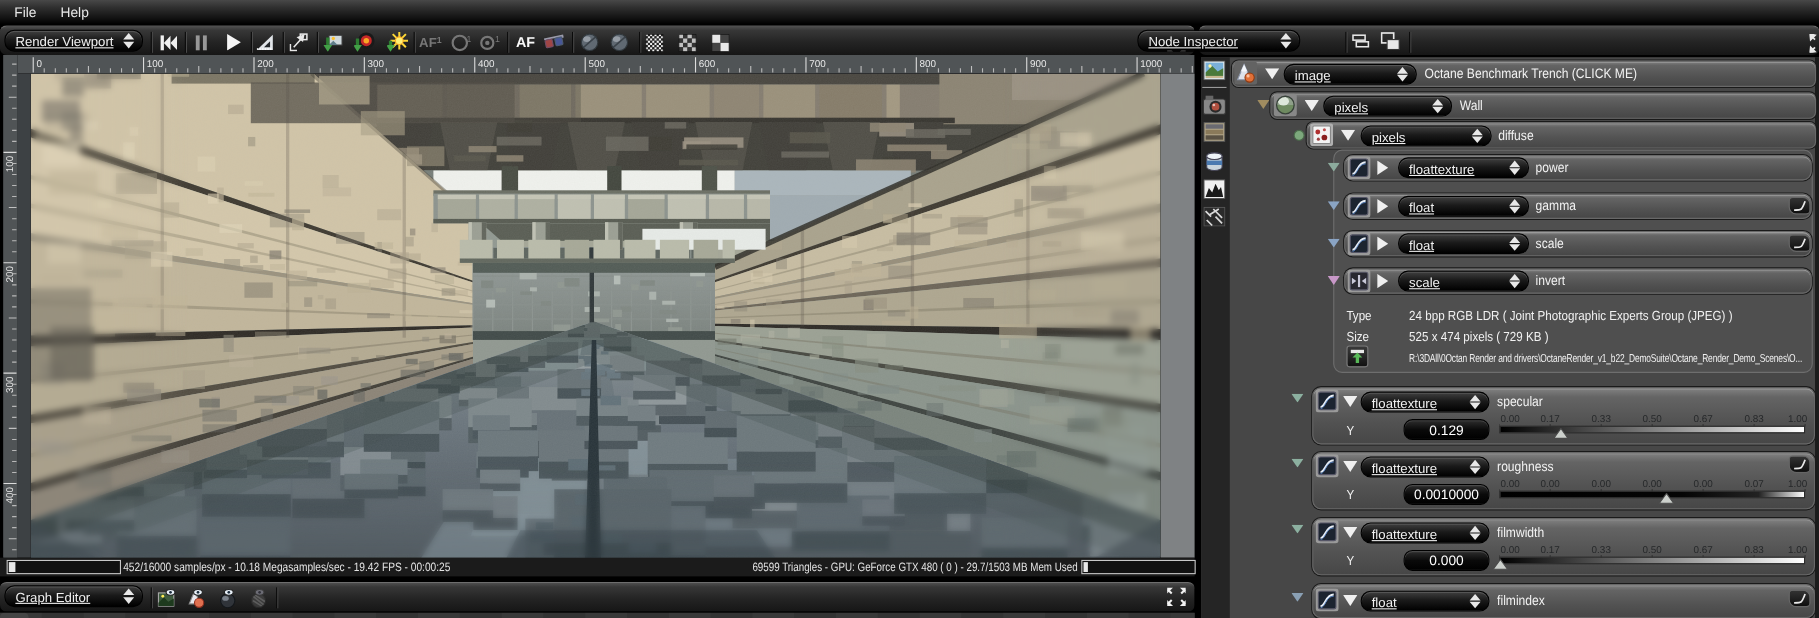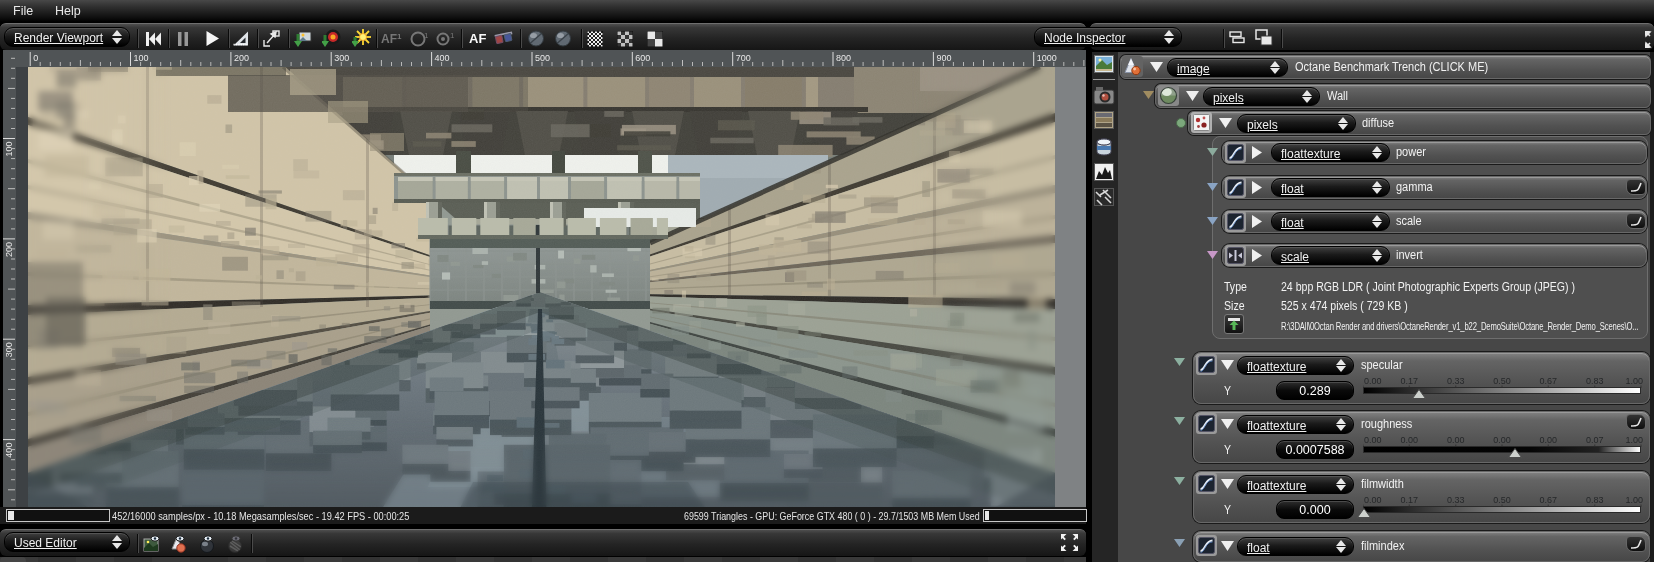--- a/index.html
+++ b/index.html
@@ -2208,21 +2208,21 @@
   <div style="left:1px;top:1px;width:6px;height:9px;background:#e8e8e8"></div>
     </div>
 <div style="left:112px;top:510px;font-size:11px;color:#e4e4e4;white-space:nowrap;transform:scaleX(0.84);transform-origin:left center">452/16000 samples/px - 10.18 Megasamples/sec - 19.42 FPS - 00:00:25</div>
 <div style="left:684px;top:510px;font-size:11px;color:#e4e4e4;white-space:nowrap;transform:scaleX(0.81);transform-origin:left center">69599 Triangles - GPU: GeForce GTX 480 ( 0 ) - 29.7/1503 MB Mem Used</div>
 <div style="left:983px;top:509px;width:104px;height:13px;border:1px solid #c8c8c8;background:#111">
   <div style="left:1px;top:1px;width:4px;height:9px;background:#e8e8e8"></div>
     </div>
 
 <div class="bar" style="left:0;top:529px;width:1086px"></div>
 <div class="dd" style="left:4px;top:532px;width:126px;height:20px">
-      <span class="ddt">Used Editor</span>
+      <span class="ddt">Graph Editor</span>
       <span class="spin">
         <i class="up"></i>
         <i class="dn"></i>
       </span>
     </div>
 <div class="tsep" style="left:137px;top:534px"></div>
 <div class="tsep" style="left:251px;top:534px"></div>
 <svg style="position:absolute;left:143px;top:535px" width="17" height="17" viewBox="0 0 17 17">
       <rect x="1" y="4" width="14" height="12" fill="#3e5a3e" stroke="#aaa"></rect>
       <polygon points="1,13 6,8 10,12 15,9 15,16 1,16" fill="#1e3a1e"></polygon>
@@ -2508,21 +2508,21 @@
     </svg>
     <div class="dd" style="left:1237px;top:356px;width:117px;height:19px">
       <span class="ddt">floattexture</span>
       <span class="spin">
         <i class="up"></i>
         <i class="dn"></i>
       </span>
     </div>
     <div style="position:absolute;left:1361px;top:358px;font-size:12.5px;color:#f2f2f2;white-space:nowrap;transform:scaleX(0.88);transform-origin:left center;">specular</div>
     <div style="position:absolute;left:1224px;top:384px;font-size:12px;color:#f2f2f2;white-space:nowrap;transform:scaleX(0.88);transform-origin:left center;">Y</div>
-    <div class="val" style="left:1276px;top:381px;width:78px;height:19px;line-height:19px">0.289</div>
+    <div class="val" style="left:1276px;top:381px;width:78px;height:19px;line-height:19px">0.129</div>
     <svg style="position:absolute;left:1363px;top:376px" width="282" height="12" viewBox="0 0 282 12">
       <text x="1.0" y="8" font-size="9" fill="#26282a" text-anchor="start" font-family="Liberation Sans, sans-serif">0.00</text>
       <line x1="0.0" y1="9.5" x2="0.0" y2="12" stroke="#3a3a3a" stroke-width="1.2"></line>
       <text x="46.3" y="8" font-size="9" fill="#26282a" text-anchor="middle" font-family="Liberation Sans, sans-serif">0.17</text>
       <line x1="46.3" y1="9.5" x2="46.3" y2="12" stroke="#3a3a3a" stroke-width="1.2"></line>
       <text x="92.7" y="8" font-size="9" fill="#26282a" text-anchor="middle" font-family="Liberation Sans, sans-serif">0.33</text>
       <line x1="92.7" y1="9.5" x2="92.7" y2="12" stroke="#3a3a3a" stroke-width="1.2"></line>
       <text x="139.0" y="8" font-size="9" fill="#26282a" text-anchor="middle" font-family="Liberation Sans, sans-serif">0.50</text>
       <line x1="139.0" y1="9.5" x2="139.0" y2="12" stroke="#3a3a3a" stroke-width="1.2"></line>
       <text x="185.3" y="8" font-size="9" fill="#26282a" text-anchor="middle" font-family="Liberation Sans, sans-serif">0.67</text>
@@ -2555,21 +2555,21 @@
         <i class="up"></i>
         <i class="dn"></i>
       </span>
     </div>
     <div style="position:absolute;left:1361px;top:417px;font-size:12.5px;color:#f2f2f2;white-space:nowrap;transform:scaleX(0.88);transform-origin:left center;">roughness</div>
     <div style="position:absolute;left:1626px;top:414px;width:20px;height:16px;background:linear-gradient(180deg,#333,#0e0e0e);border:1px solid #666;border-radius:4px 7px 4px 7px;box-sizing:border-box"></div>
     <svg style="position:absolute;left:1630px;top:417px" width="12" height="10" viewBox="0 0 12 10">
       <path d="M1,9 C8,9 8,9 11,1" stroke="#e8e8e8" stroke-width="1.6" fill="none"></path>
     </svg>
     <div style="position:absolute;left:1224px;top:443px;font-size:12px;color:#f2f2f2;white-space:nowrap;transform:scaleX(0.88);transform-origin:left center;">Y</div>
-    <div class="val" style="left:1276px;top:440px;width:78px;height:19px;line-height:19px">0.0007588</div>
+    <div class="val" style="left:1276px;top:440px;width:78px;height:19px;line-height:19px">0.0010000</div>
     <svg style="position:absolute;left:1363px;top:435px" width="282" height="12" viewBox="0 0 282 12">
       <text x="1.0" y="8" font-size="9" fill="#26282a" text-anchor="start" font-family="Liberation Sans, sans-serif">0.00</text>
       <line x1="0.0" y1="9.5" x2="0.0" y2="12" stroke="#3a3a3a" stroke-width="1.2"></line>
       <text x="46.3" y="8" font-size="9" fill="#26282a" text-anchor="middle" font-family="Liberation Sans, sans-serif">0.00</text>
       <line x1="46.3" y1="9.5" x2="46.3" y2="12" stroke="#3a3a3a" stroke-width="1.2"></line>
       <text x="92.7" y="8" font-size="9" fill="#26282a" text-anchor="middle" font-family="Liberation Sans, sans-serif">0.00</text>
       <line x1="92.7" y1="9.5" x2="92.7" y2="12" stroke="#3a3a3a" stroke-width="1.2"></line>
       <text x="139.0" y="8" font-size="9" fill="#26282a" text-anchor="middle" font-family="Liberation Sans, sans-serif">0.00</text>
       <line x1="139.0" y1="9.5" x2="139.0" y2="12" stroke="#3a3a3a" stroke-width="1.2"></line>
       <text x="185.3" y="8" font-size="9" fill="#26282a" text-anchor="middle" font-family="Liberation Sans, sans-serif">0.00</text>

